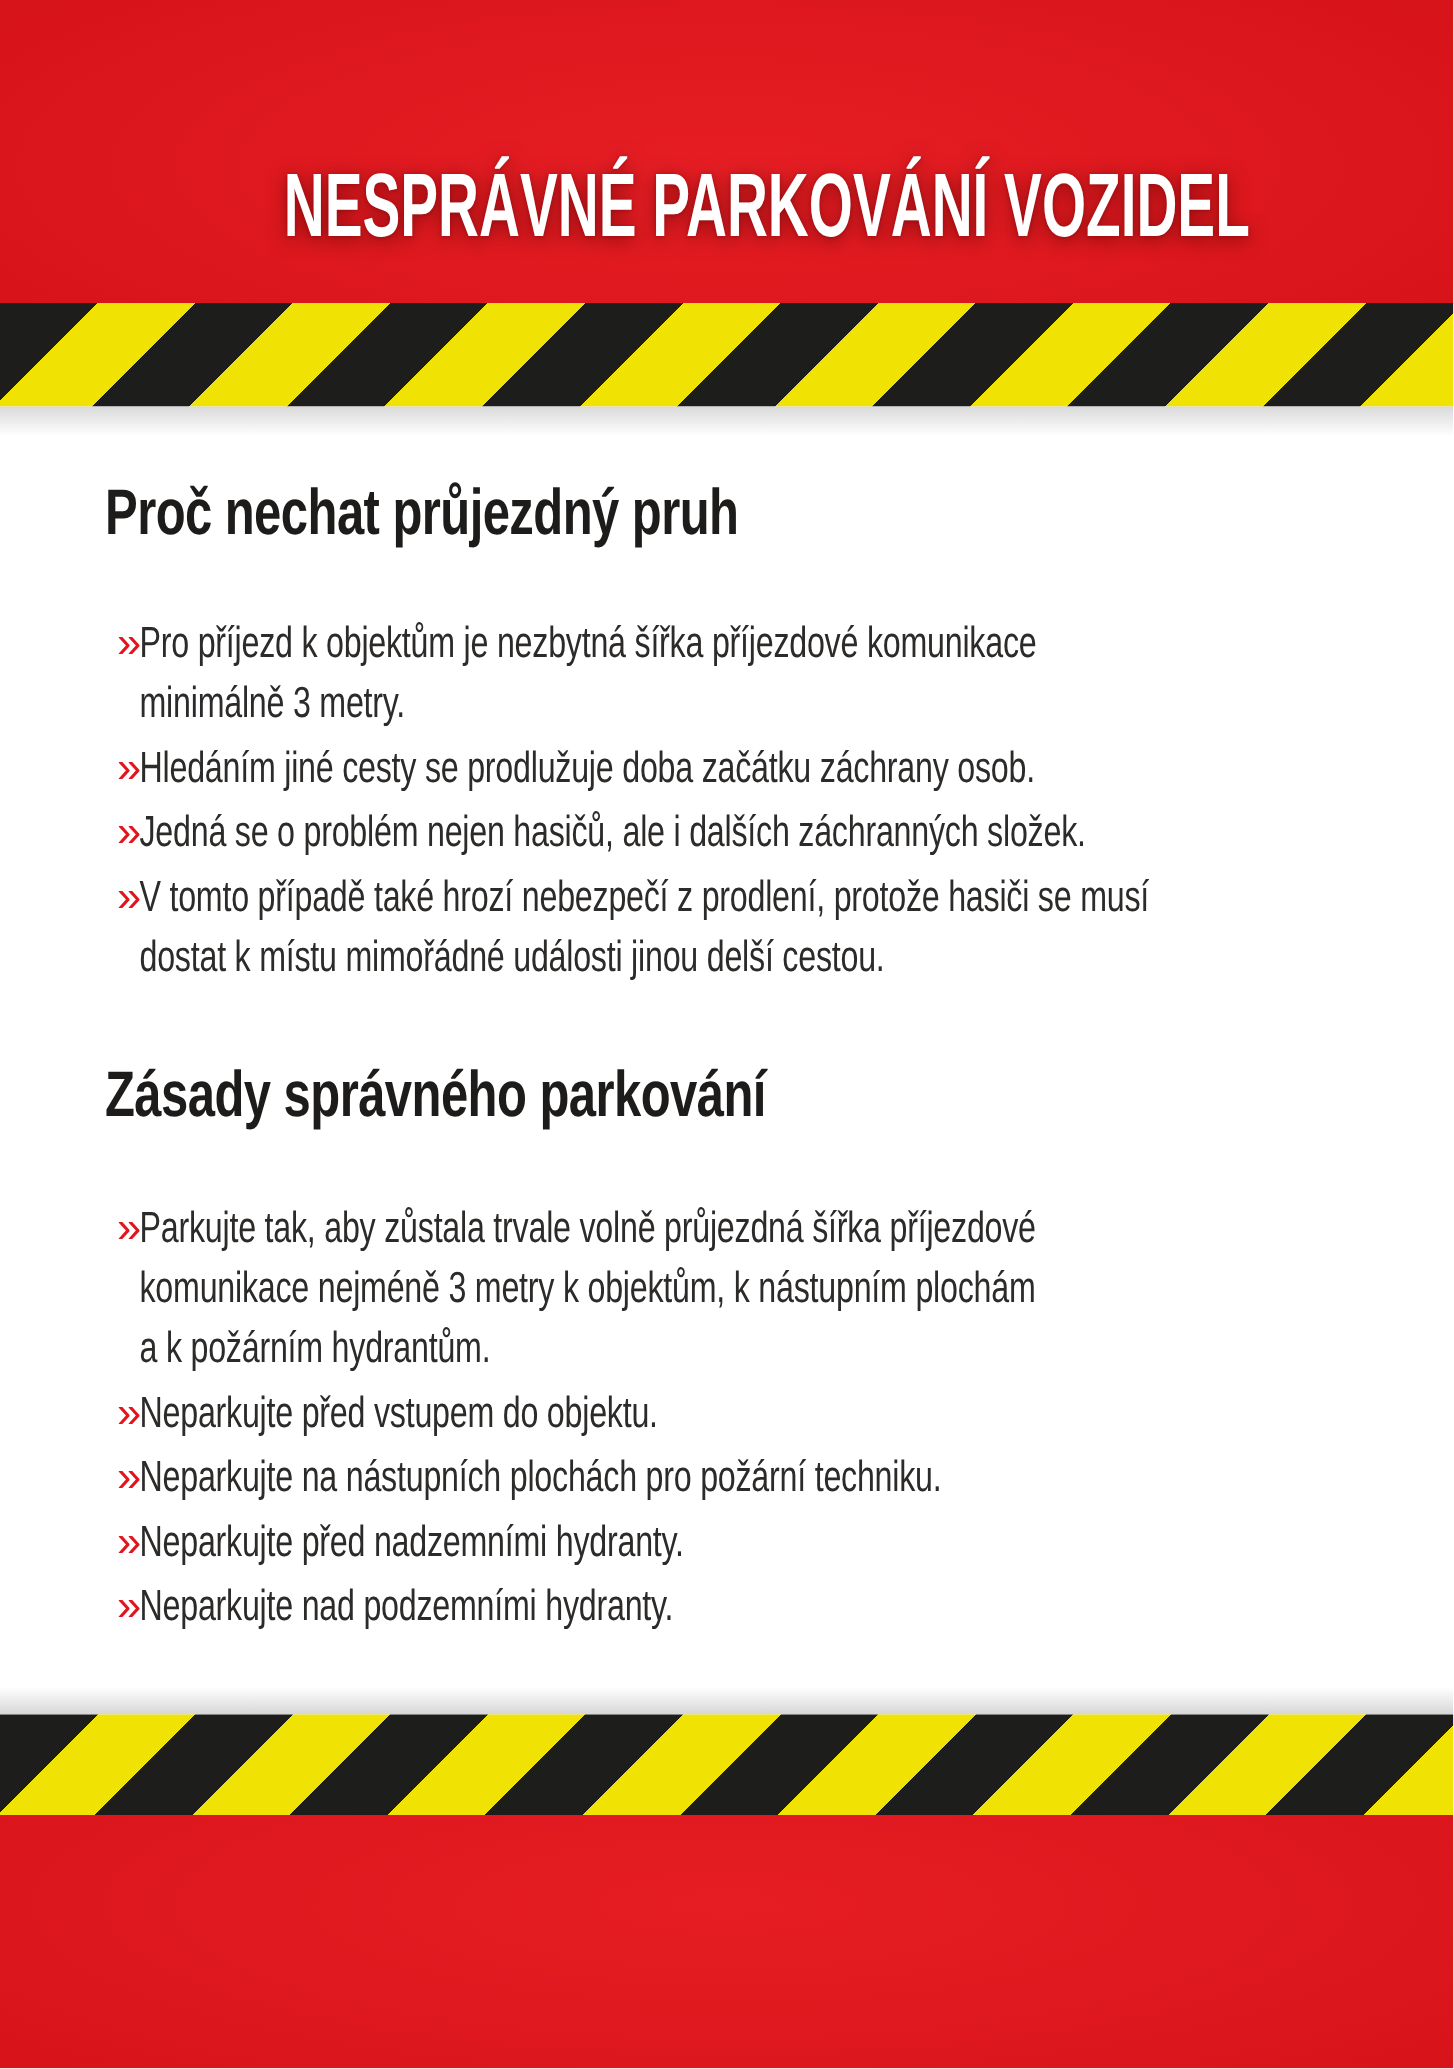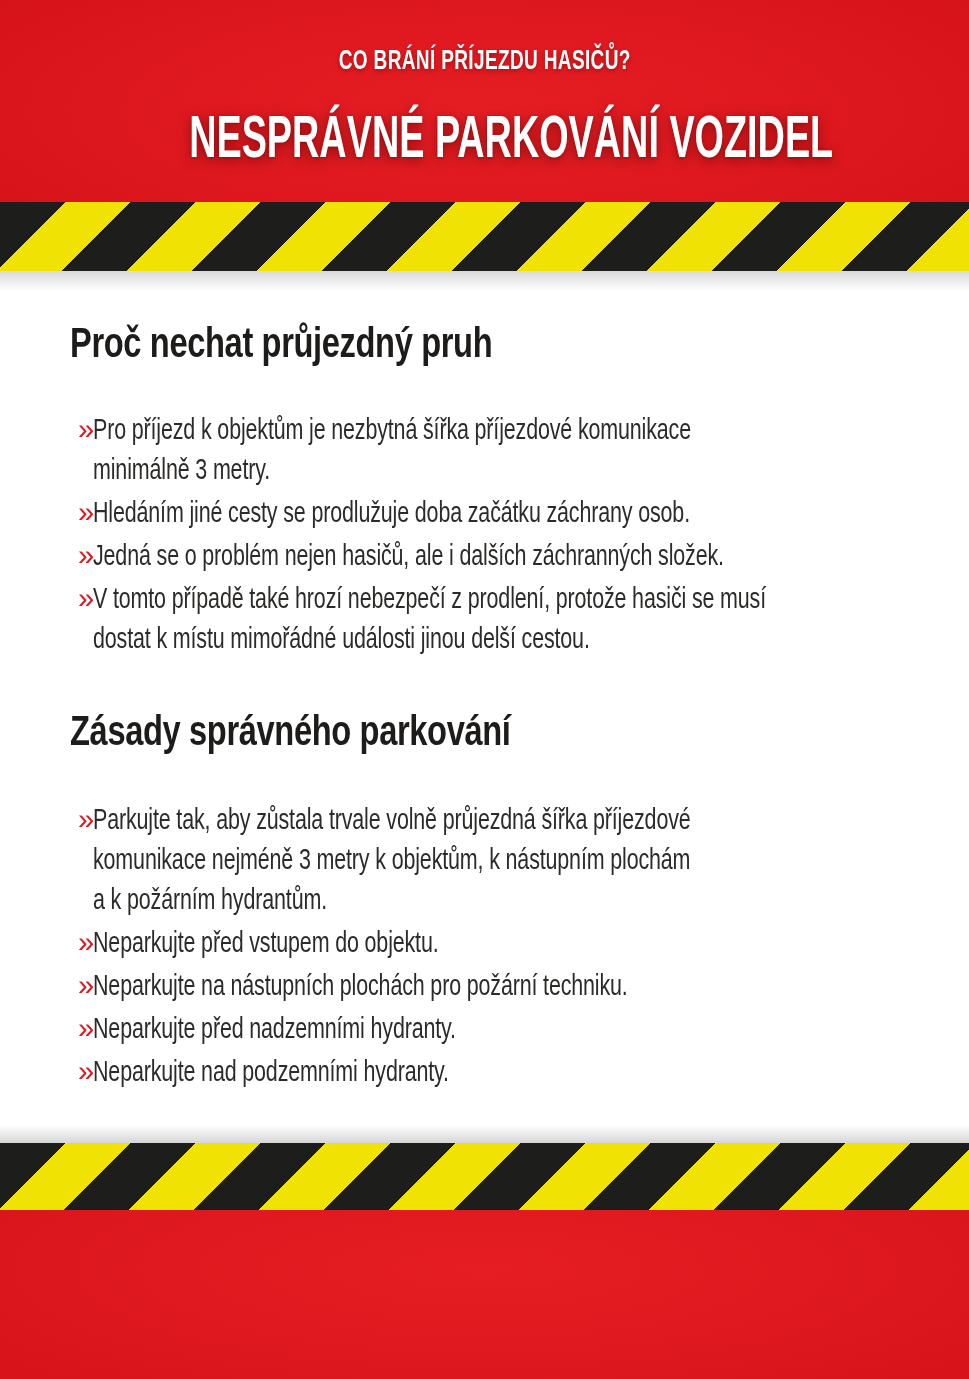--- a/index.html
+++ b/index.html
@@ -96,23 +96,20 @@
     letter-spacing: -0.2px;
     transform: scaleX(0.74); transform-origin: 0 0;
   }
 </style>
 </head>
 <body>
 
 <div class="poster">
 
   <header class="band-top">
-    <div class="kicker-row">
-      <span class="kicker">CO BRÁNÍ PŘÍJEZDU HASIČŮ?</span>
-    </div>
     <div class="title-row">
       <span class="main-title">NESPRÁVNÉ PARKOVÁNÍ VOZIDEL</span>
     </div>
   </header>
 
   <div class="hazard hazard-top"></div>
   <div class="shadow-top"></div>
 
   <main>
 

